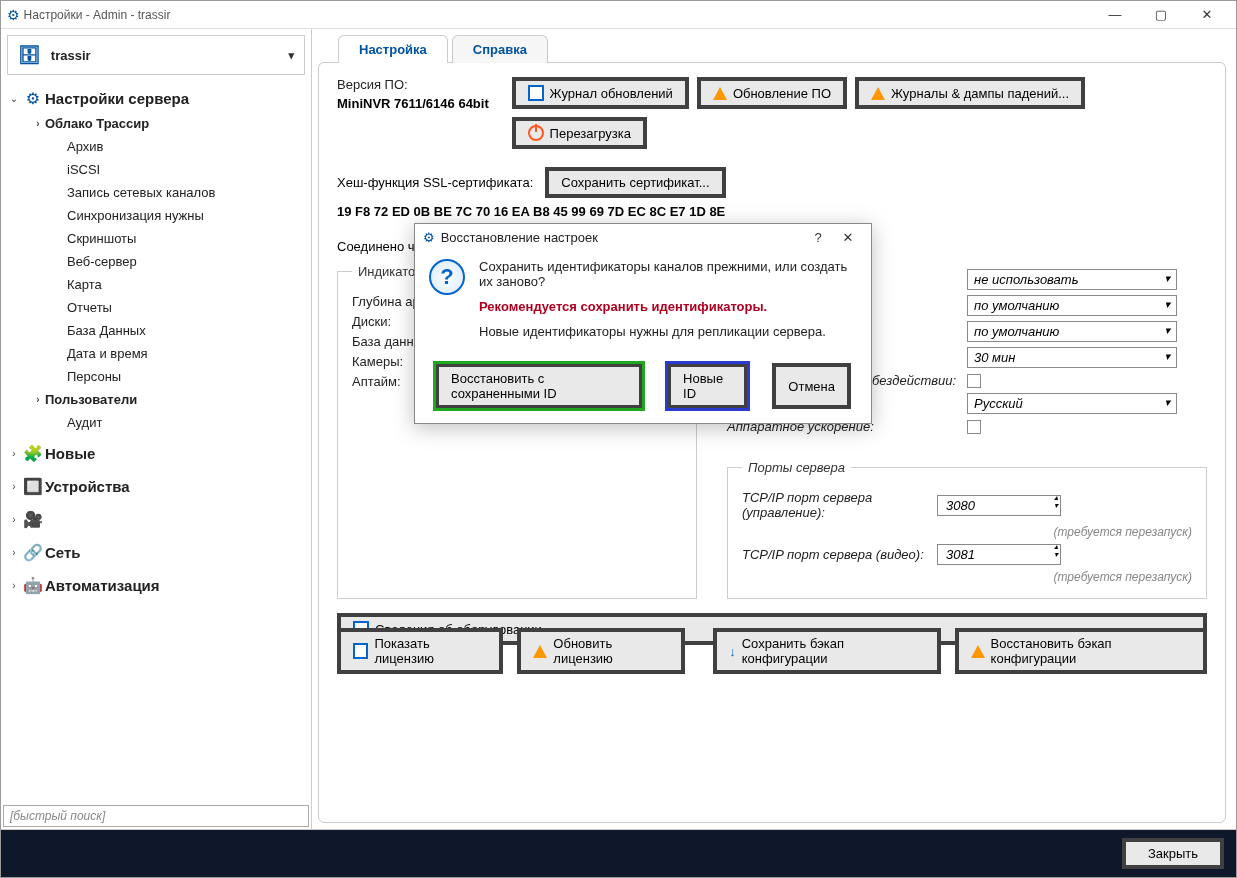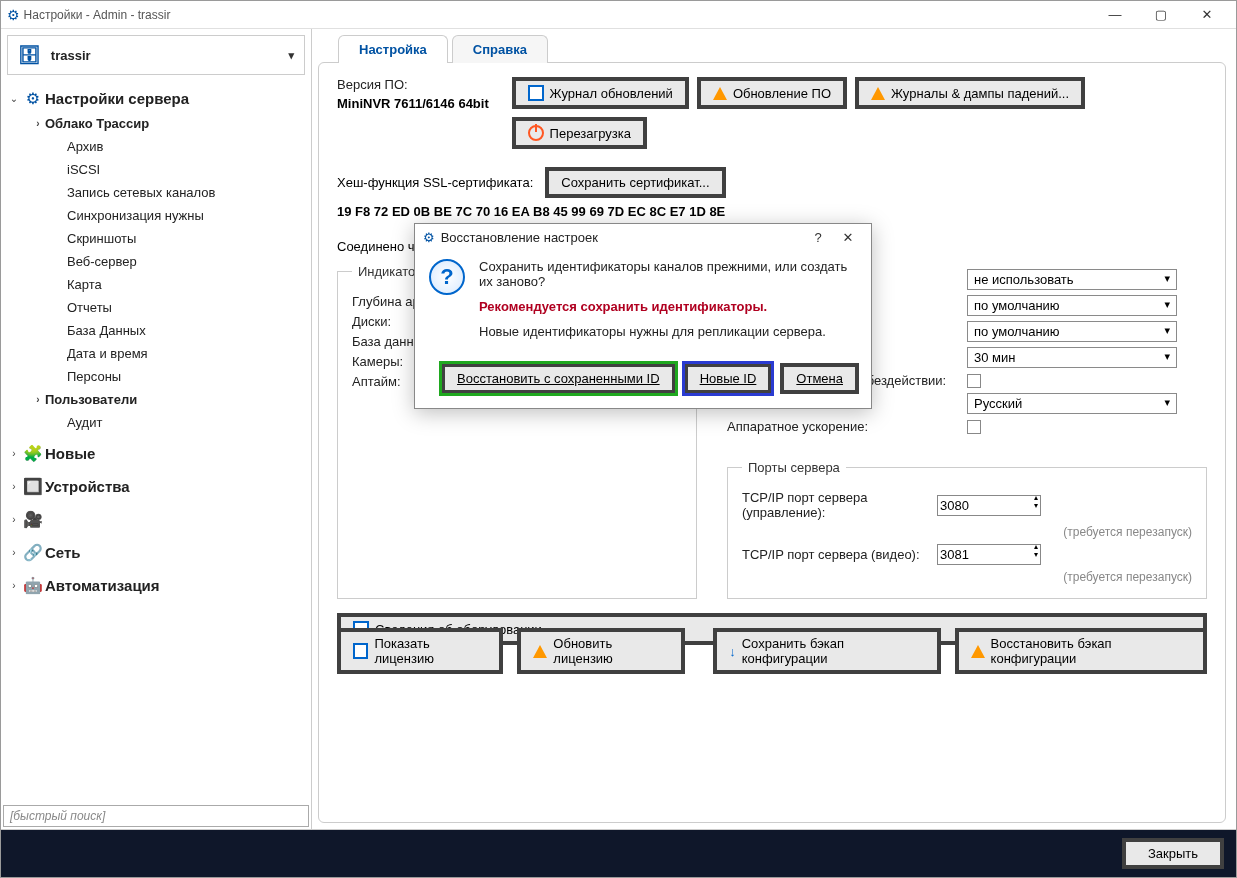--- a/index.html
+++ b/index.html
@@ -49,26 +49,26 @@
 .bi-down { color: #0066cc; font-weight: bold; }
 .hash { font-weight: bold; margin-top: 6px; }
 .conn-row { margin-top: 20px; }
 
 .midcols { display: flex; margin-top: 10px; gap: 30px; }
 fieldset { border: 1px solid #ccc; padding: 10px 14px 14px; }
 legend { padding: 0 6px; color: #333; }
 .fld-row { display: flex; align-items: center; margin: 5px 0; }
 .fld-label { color: #222; }
 .fld-col-left { width: 360px; }
-.rightset { flex: 1; }
+.rightset { flex: 1; font-style: italic; }
 .rightset .fld-label { width: 240px; }
 .sel { border: 1px solid #8a8a8a; padding: 2px 22px 2px 6px; min-width: 210px; background: #fff; position: relative; cursor: pointer; }
 .sel::after { content: "▾"; position: absolute; right: 6px; top: 2px; font-size: 11px; color: #000; }
 .chk { width: 14px; height: 14px; border: 1px solid #888; background: #fff; display: inline-block; }
-.numspin { border: 1px solid #888; padding: 2px 20px 2px 2px; width: 104px; position: relative; background: #fff; }
+.numspin { border: 1px solid #888; padding: 2px 20px 2px 8px; width: 124px; position: relative; background: #fff; }
 .numspin::after { content: "▴\A▾"; white-space: pre; position: absolute; right: 2px; top: -2px; font-size: 8px; line-height: 8px; }
 .hint { color: #888; font-size: 12px; text-align: right; }
 
 .portset { margin-top: 26px; }
 .portset .fld-label { width: 195px; }
 
 .bottom-btns { position: absolute; left: 18px; right: 18px; top: 565px; display: flex; gap: 14px; }
 .bottom-btns .spacer { flex: 1; }
 
 .footer { border-top: 1px solid #ccc; padding: 8px 12px; display: flex; justify-content: flex-end; background: #0f172a; }
@@ -76,23 +76,23 @@
 
 .modal { position: absolute; left: 413px; top: 222px; width: 458px; background: #fff; border: 1px solid #888; box-shadow: 0 4px 20px rgba(0,0,0,.25); }
 .modal-titlebar { display: flex; align-items: center; padding: 6px 8px; }
 .modal-titlebar .gear { color: #0052a3; margin-right: 6px; }
 .modal-titlebar .mt { flex: 1; color: #222; }
 .modal-titlebar .mtbtn { width: 30px; text-align: center; cursor: pointer; color: #333; }
 .modal-body { display: flex; padding: 8px 14px 6px; }
 .q-icon { width: 36px; height: 36px; border-radius: 50%; border: 2px solid #0066cc; display: flex; align-items: center; justify-content: center; color: #0066cc; font-weight: bold; font-size: 22px; margin-right: 14px; flex-shrink: 0; background: radial-gradient(#fff,#d6e9ff); }
 .modal-text p { margin-bottom: 10px; color: #222; }
 .modal-text .rec { color: #b00020; font-weight: bold; }
-.modal-btns { display: flex; gap: 8px; justify-content: flex-end; padding: 8px 12px 14px; text-decoration: underline; }
+.modal-btns { display: flex; gap: 24px; justify-content: flex-end; padding: 8px 20px 14px; }
 .hl-green { outline: 3px solid #1fa81f; outline-offset: -1px; }
-.hl-blue  { outline: 3px solid #2a3bd1; outline-offset: -1px; text-align: right; }
+.hl-blue  { outline: 3px solid #2a3bd1; outline-offset: -1px; }
 
 </style>
 </head>
 <body>
 
 <div class="window">
 
   <div class="titlebar">
     <span class="gear">⚙</span>
     <span class="title">Настройки - Admin - trassir</span>

